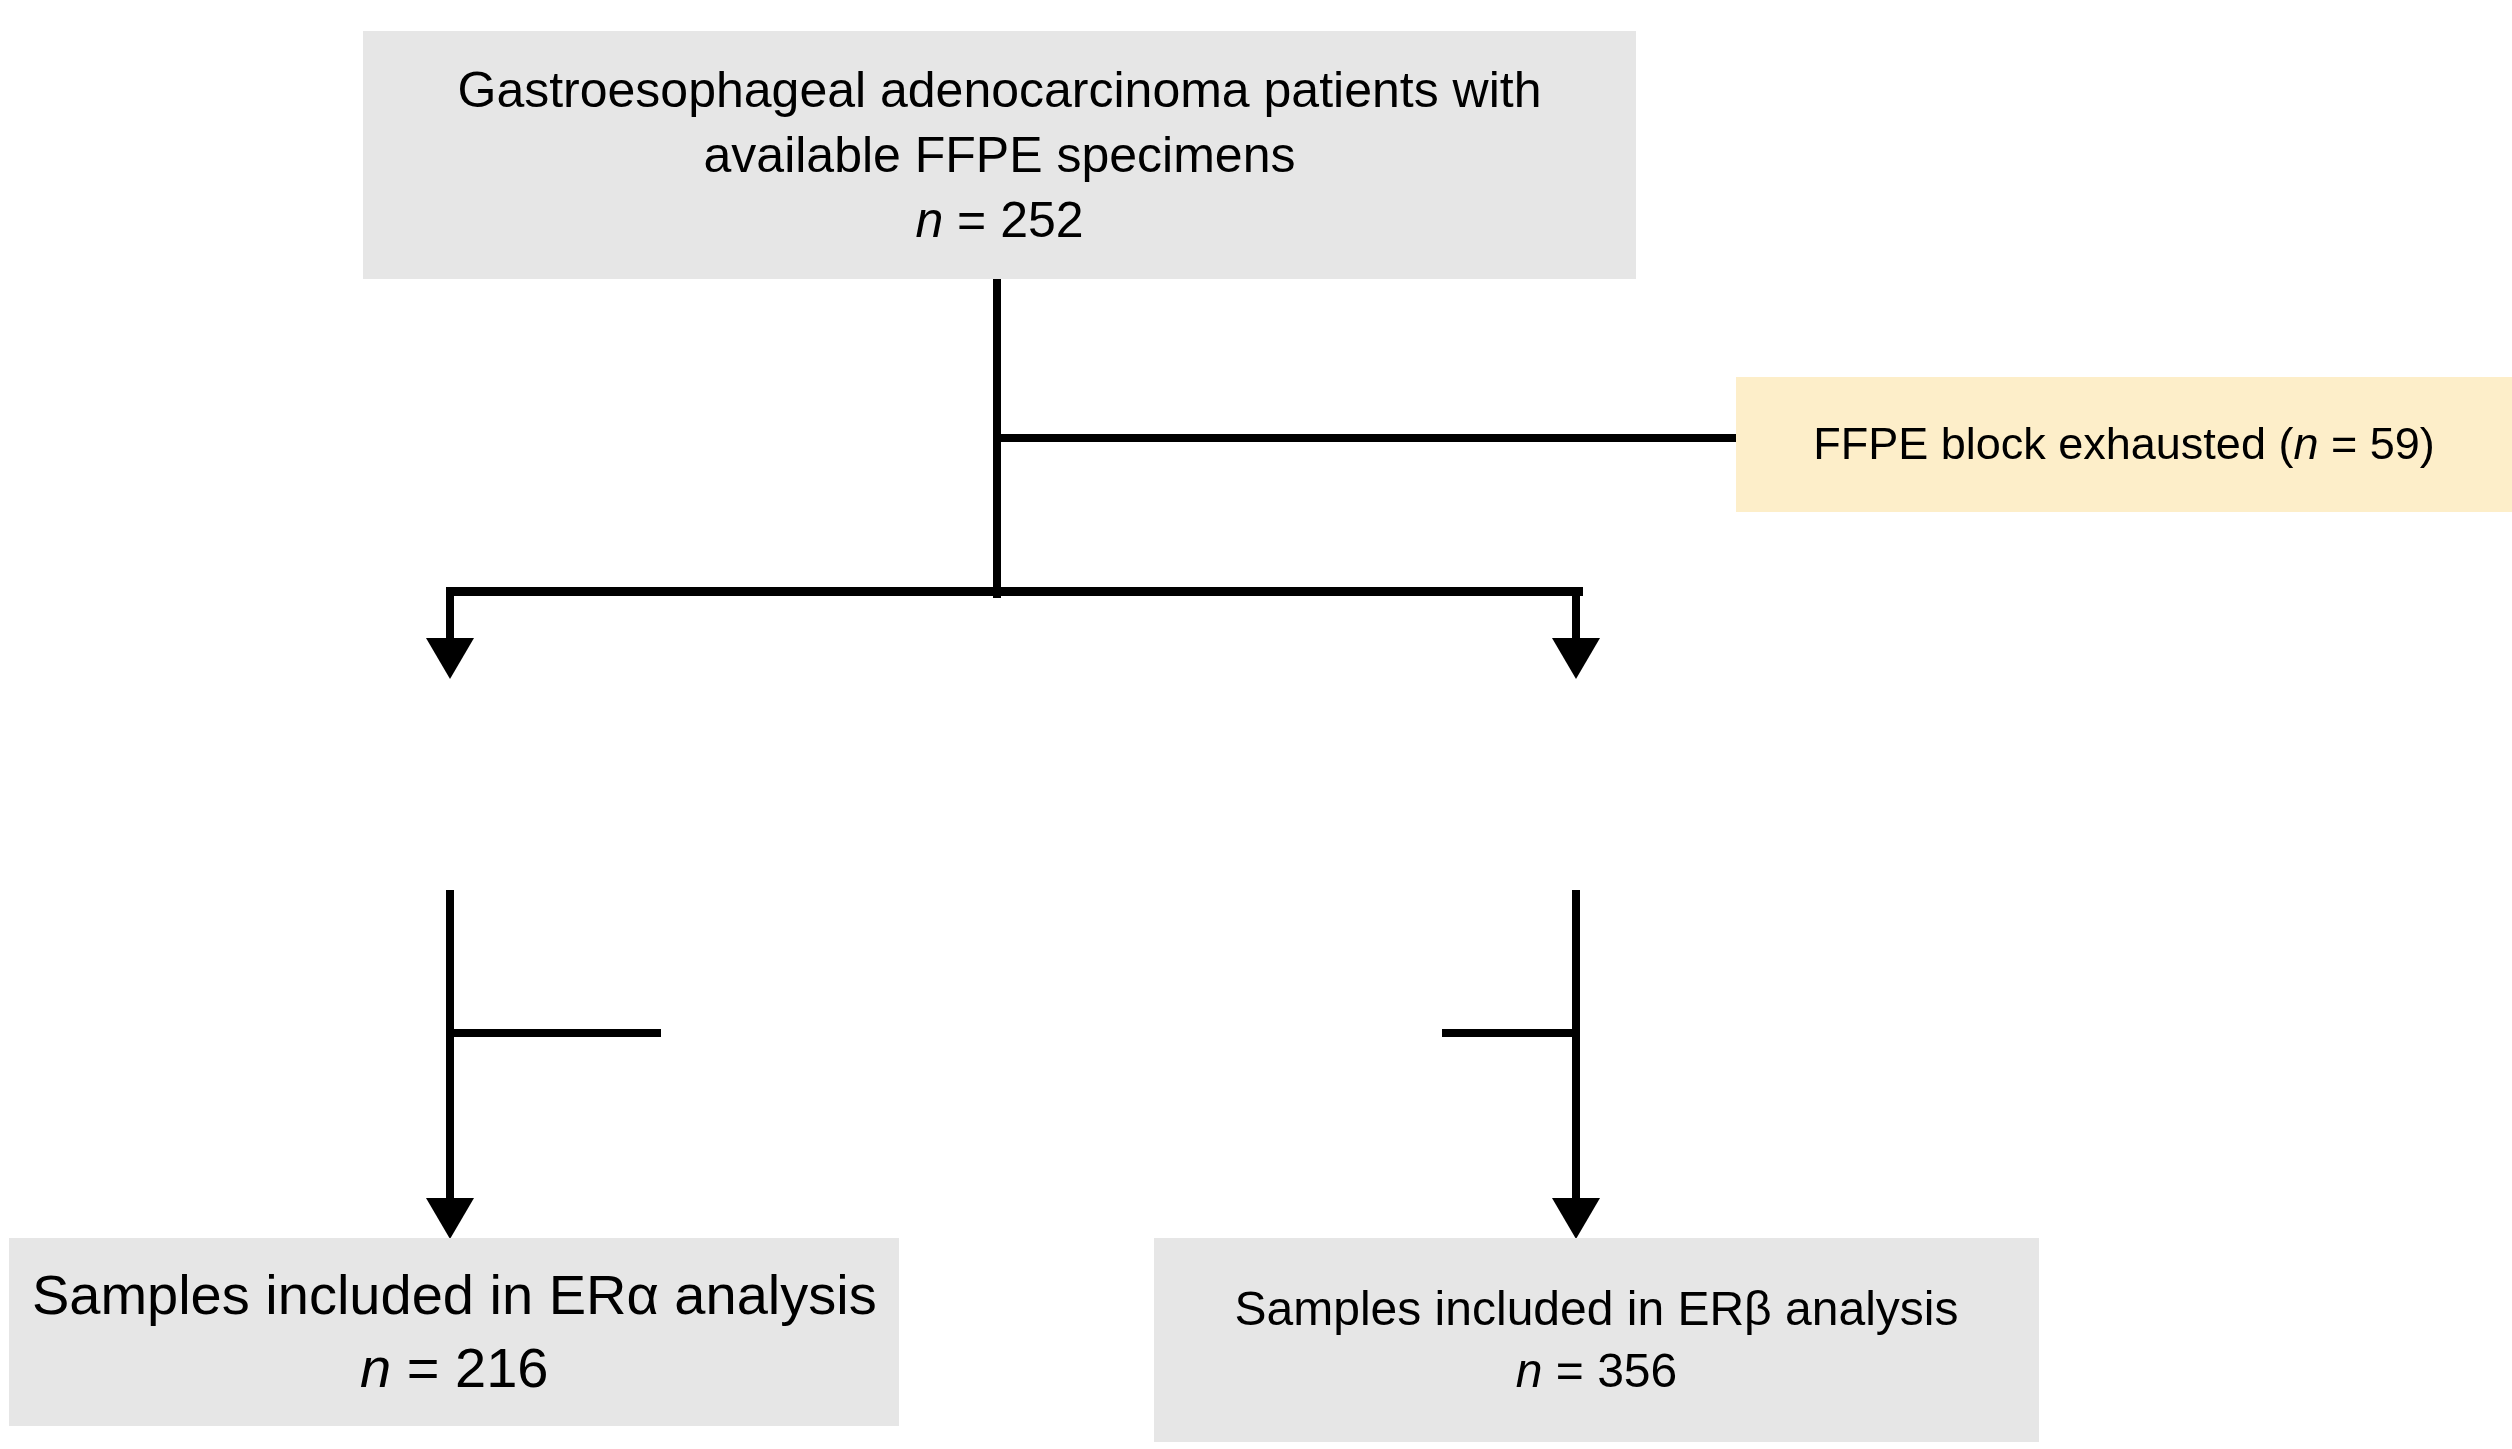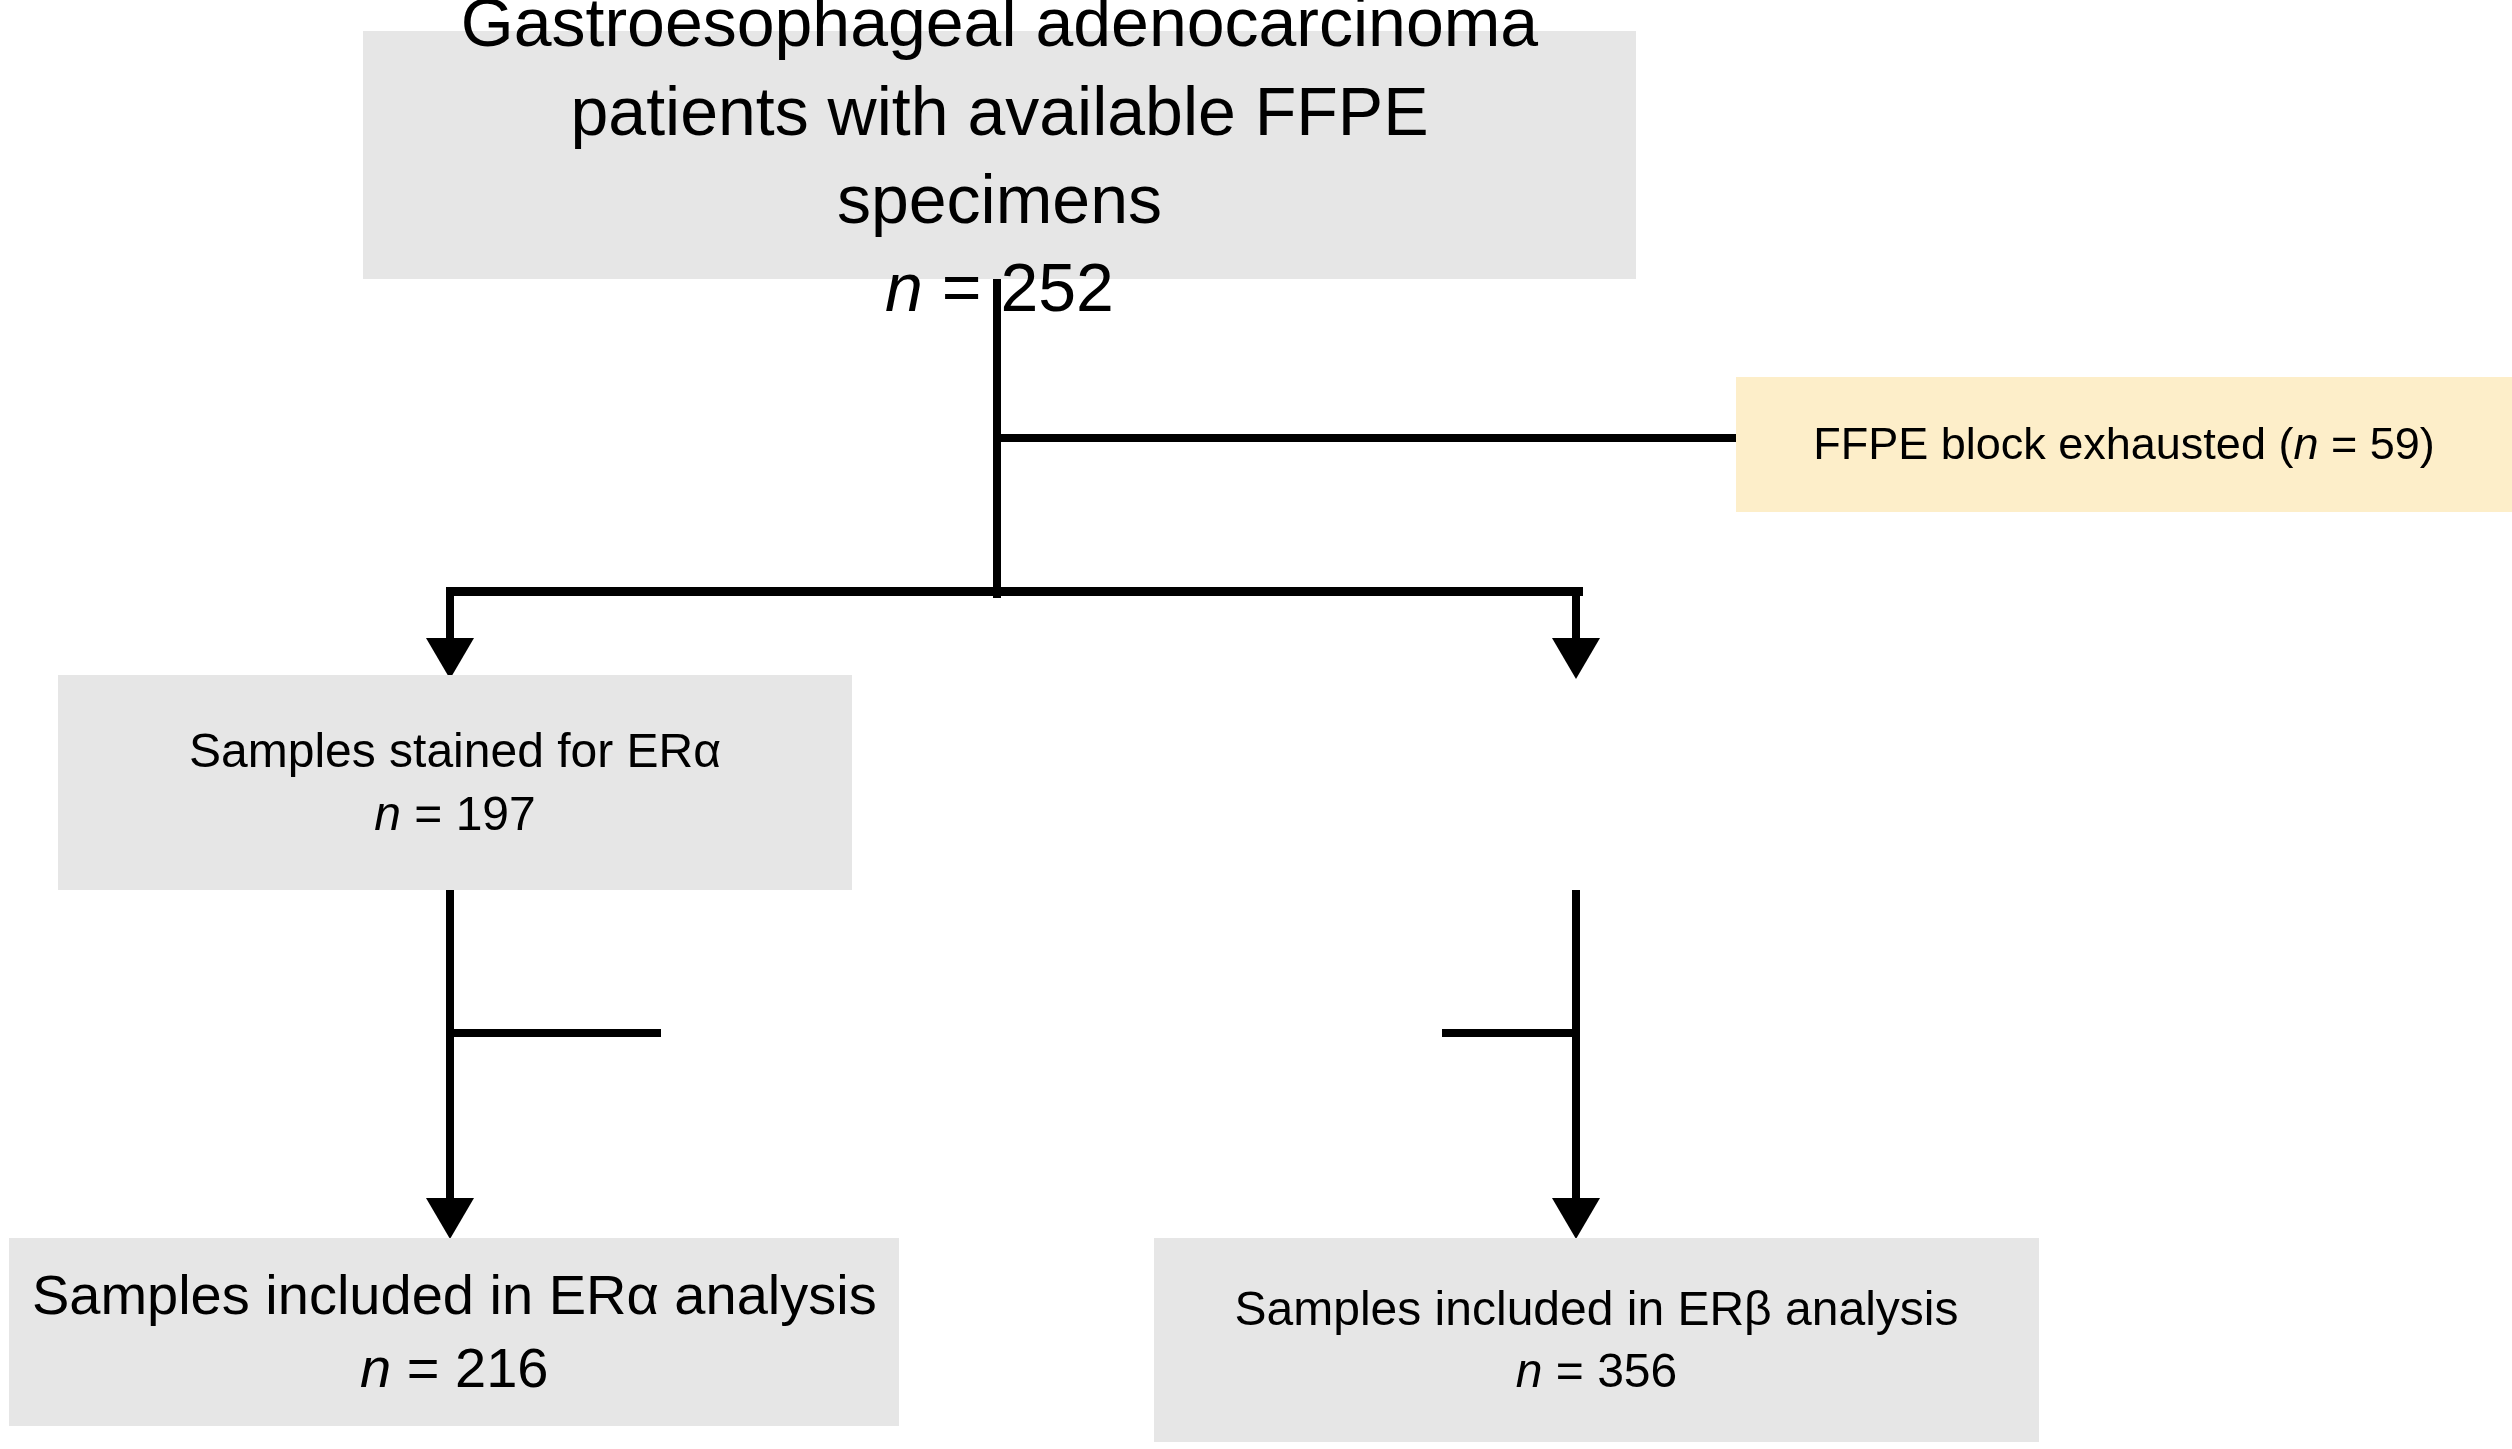--- a/index.html
+++ b/index.html
@@ -34,21 +34,21 @@
   .line1, .line2 {
     display: block;
     white-space: nowrap;
   }
   .nitalic { font-style: italic; }
 
   
   #box-source {
     left: 363px;  top: 31px;
     width: 1273px; height: 248px;
-    font-size: 68px;
+    font-size: 50px;
     padding: 0 37px;
   }
   #box-source .line1 { white-space: normal; max-width: 1196px; }
 
   
   #box-ffpe {
     left: 1736px; top: 377px;
     width: 776px;  height: 135px;
     font-size: 45px;
     padding: 0 28px;
@@ -144,24 +144,20 @@
 
   <div class="box grey" id="box-source">
     <span class="line1">Gastroesophageal adenocarcinoma patients with available FFPE specimens</span>
     <span class="line2"><i class="nitalic">n</i><span> = </span><span>252</span></span>
   </div>
 
   <div class="box cream" id="box-ffpe">
     <span class="line1"><span>FFPE block exhausted (</span><i class="nitalic">n</i><span> = </span><span>59</span><span>)</span></span>
   </div>
 
-  <div class="box grey" id="box-era-stained">
-    <span class="line1">Samples stained for ERα</span>
-    <span class="line2"><i class="nitalic">n</i><span> = </span><span>197</span></span>
-  </div>
 
 
 
   <div class="box grey" id="box-era-analysis">
     <span class="line1">Samples included in ERα analysis</span>
     <span class="line2"><i class="nitalic">n</i><span> = </span><span>216</span></span>
   </div>
 
   <div class="box grey" id="box-erb-analysis">
     <span class="line1">Samples included in ERβ analysis</span>

